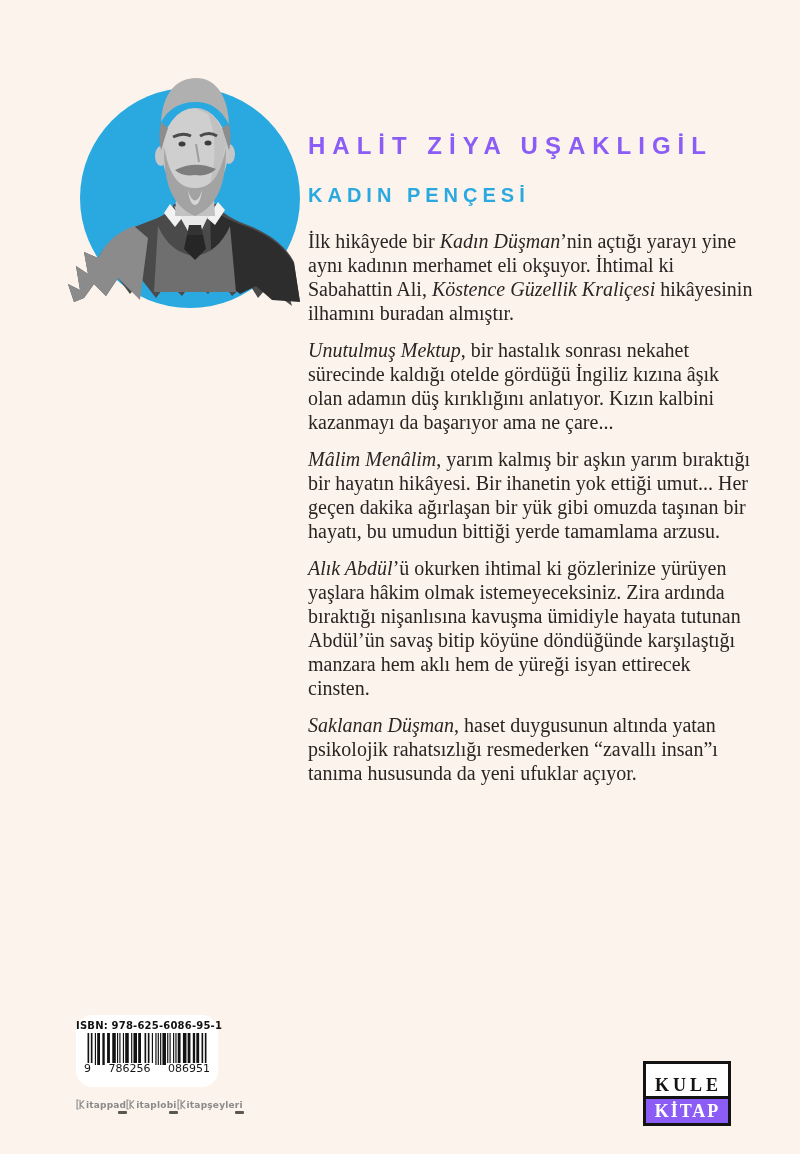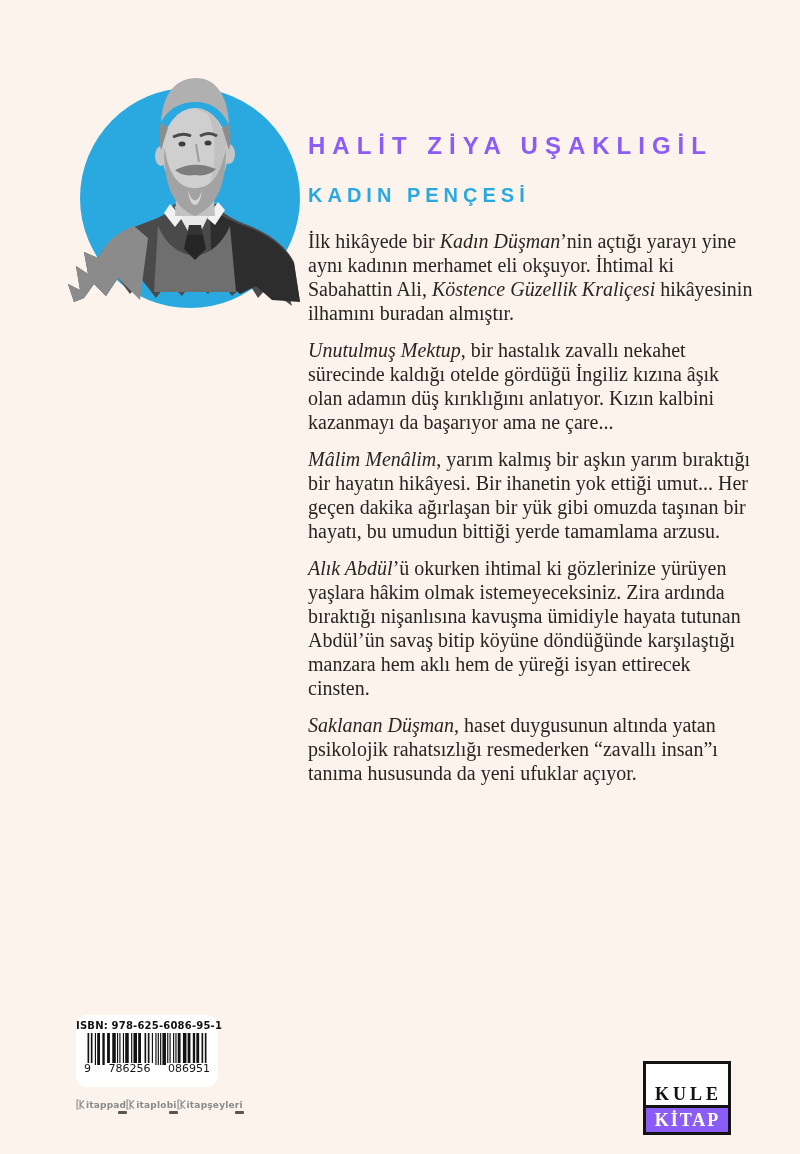--- a/index.html
+++ b/index.html
@@ -27,21 +27,21 @@
   
   .blurb{
     position:absolute; left:308px; top:229px; width:448px;
     font-size:20px; line-height:24px; color:#2a2422;
   }
   .blurb p{margin:0 0 13px 0;}
   .blurb em{font-style:italic;}
   
   .barcode{
     position:absolute; left:76px; top:1015px; width:142px; height:72px;
-    background:#ffffff; border-radius:11px; text-align:center;
+    background:#ffffff; border-radius:16px; text-align:center;
   }
   .isbn{
     margin-top:5px;
     font-family:"DejaVu Sans", sans-serif;
     font-weight:700; font-size:10px; letter-spacing:.2px; color:#121212;
     white-space:nowrap;
   }
   .bars{display:block; margin:2px auto 0; width:126px; height:40px;}
   .digits{
     display:flex; justify-content:space-between;
@@ -66,21 +66,21 @@
   }
   
   .publisher{
     position:absolute; left:643px; top:1061px; width:82px;
     border:3px solid #131313; background:#131313;
     font-family:"Liberation Serif", serif; font-weight:700;
     text-align:center; line-height:1;
   }
   .pub-top{
     background:#ffffff; color:#131313; font-size:18px;
-    letter-spacing:4px; padding:21px 0 2px 3px; border-bottom:3px solid #131313;
+    letter-spacing:4px; padding:12px 0 2px 3px; border-bottom:3px solid #131313;
     white-space:nowrap;
   }
   .pub-bottom{
     background:#8b5cf6; color:#ffffff; font-size:18px;
     letter-spacing:2px; padding:3px 0 3px 1px; white-space:nowrap;
   }
 </style>
 </head>
 <body>
 
@@ -136,21 +136,21 @@
       <path fill="#d6d6d6" d="M130,134 C134,148 140,148 144,134 C142,154 132,154 130,134 Z"></path>
       <path fill="#7d7d7d" d="M117,114 Q137,104 158,113 Q150,121 137,119 Q124,121 117,114 Z"></path>
     </svg>
   </div>
 
   <div class="author">HALİT ZİYA UŞAKLIGİL</div>
   <div class="book-title">KADIN PENÇESİ</div>
 
   <div class="blurb" id="blurb">
       <p><span>İlk hikâyede bir </span><em>Kadın Düşman</em><span>’nin açtığı yarayı yine aynı kadının merhamet eli okşuyor. İhtimal ki Sabahattin Ali, </span><em>Köstence Güzellik Kraliçesi</em><span> hikâyesinin ilhamını buradan almıştır.</span></p>
-      <p><em>Unutulmuş Mektup</em><span>, bir hastalık zavallı neka­het sürecinde kaldığı otelde gördüğü İngiliz kızına âşık olan adamın düş kırıklığını anlatıyor. Kızın kalbini kazanmayı da başarıyor ama ne çare...</span></p>
+      <p><em>Unutulmuş Mektup</em><span>, bir hastalık sonrası neka­het sürecinde kaldığı otelde gördüğü İngiliz kızına âşık olan adamın düş kırıklığını anlatıyor. Kızın kalbini kazanmayı da başarıyor ama ne çare...</span></p>
       <p><em>Mâlim Menâlim</em><span>, yarım kalmış bir aşkın yarım bıraktığı bir hayatın hikâyesi. Bir ihanetin yok ettiği umut... Her geçen dakika ağırlaşan bir yük gibi omuzda taşınan bir hayatı, bu umudun bittiği yerde tamamlama arzusu.</span></p>
       <p><em>Alık Abdül</em><span>’ü okurken ihtimal ki gözlerinize yürüyen yaşlara hâkim olmak istemeyeceksiniz. Zira ardında bıraktığı nişanlısına kavuşma ümidiyle hayata tutunan Abdül’ün savaş bitip köyüne döndüğünde karşılaştığı manzara hem aklı hem de yüreği isyan ettirecek cinsten.</span></p>
       <p><em>Saklanan Düşman</em><span>, haset duygusunun altında yatan psikolojik rahatsızlığı resmederken “zavallı insan”ı tanıma hususunda da yeni ufuklar açıyor.</span></p>
     </div>
 
   <div class="barcode">
     <div class="isbn">ISBN: 978-625-6086-95-1</div>
     <svg class="bars" id="bars" viewBox="0 0 107.00000000000003 40" preserveAspectRatio="none">
         <rect x="3" y="0" width="1.4" height="40" fill="#121212"></rect>
         <rect x="5.800000000000001" y="0" width="1.4" height="40" fill="#121212"></rect>

